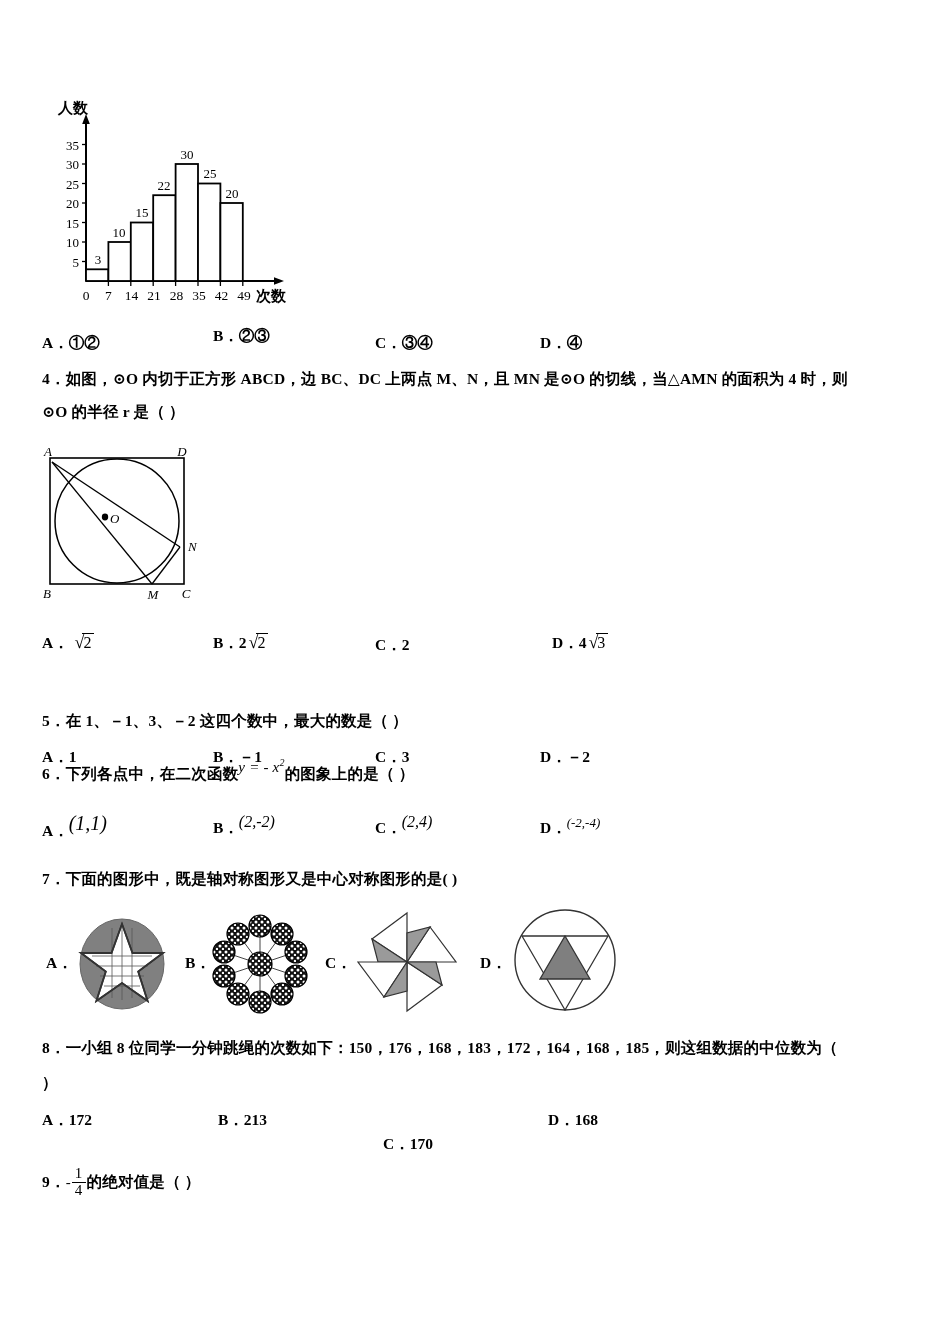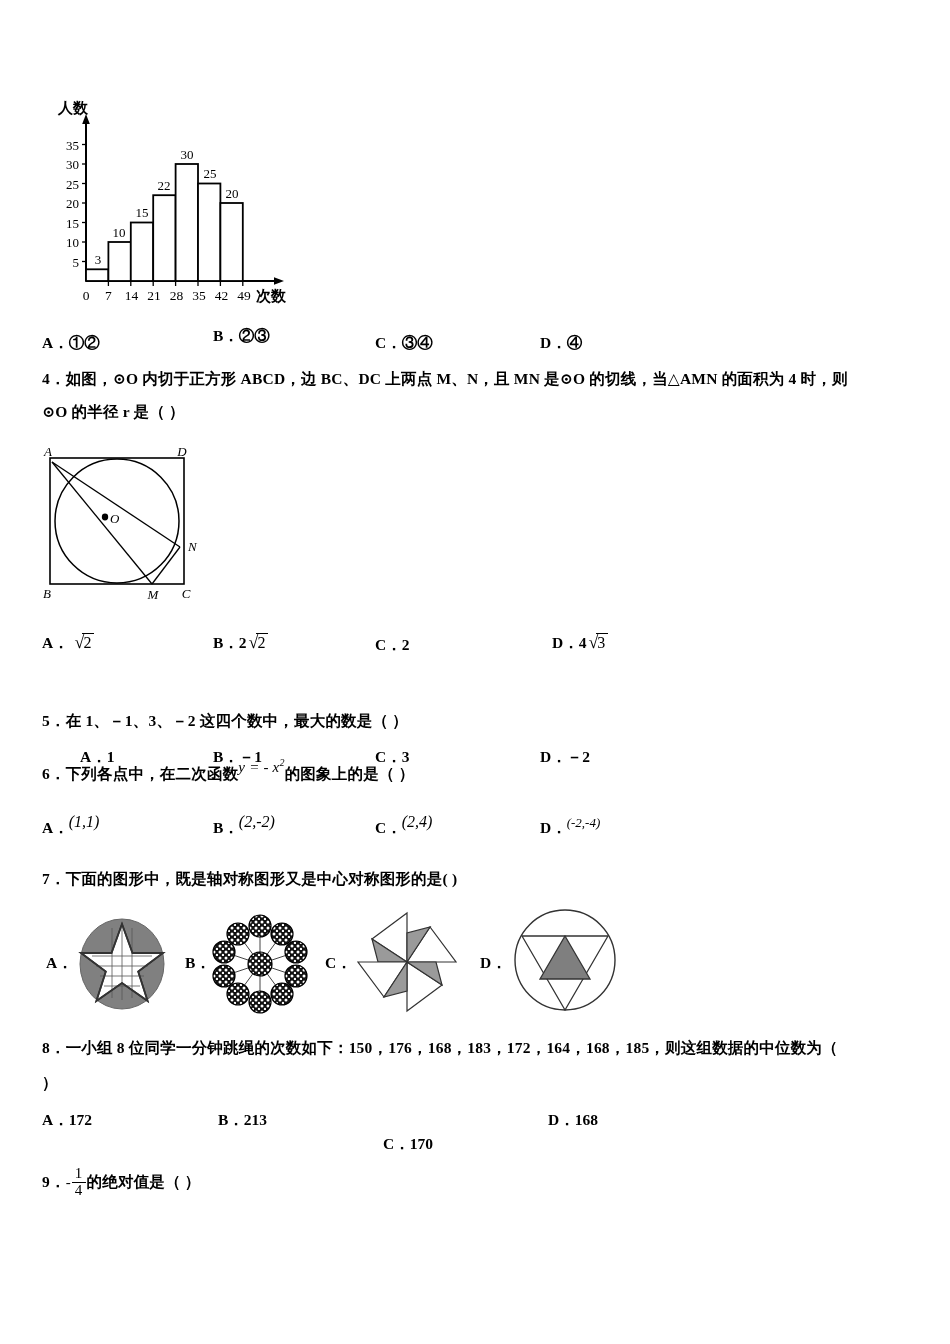--- a/index.html
+++ b/index.html
@@ -225,38 +225,38 @@
   <div class="opt" style="left:375px; top:635px;">
     <span>C．</span><span>2</span>
   </div>
   <div class="opt" style="left:540px; top:632px;margin-left:12px;">
     <span>D．</span><span>4</span><span class="sqrt"><span class="rad">√</span><span class="radicand">3</span></span>
   </div>
 
   <div class="qline" style="left:42px; top:712px;">
     <span>5．</span><span>在 1、－1、3、－2 这四个数中，最大的数是（      ）</span>
   </div>
-  <div class="opt" style="left:42px;  top:719px; margin-top:28px;margin-left:38px;">
+  <div class="opt" style="left:42px;  top:719px; margin-top:28px;">
     <span>A．</span><span>1</span>
   </div>
   <div class="opt" style="left:213px; top:719px; margin-top:28px;">
     <span>B．</span><span>－1</span>
   </div>
   <div class="opt" style="left:375px; top:719px; margin-top:28px;">
     <span>C．</span><span>3</span>
   </div>
   <div class="opt" style="left:540px; top:719px; margin-top:28px;">
     <span>D．</span><span>－2</span>
   </div>
 
   <div class="qline" style="left:42px; top:764px;">
     <span>6．</span><span>下列各点中，在二次函数</span><span class="ital" style="position:relative; top:-7px; font-size:15px;"><span>y = - x</span><span class="sup">2</span></span><span>的图象上的是（  ）</span>
   </div>
   <div class="opt" style="left:42px;  top:818px;">
-    <span>A．</span><span class="ital" style="position:relative; top:-6px; font-size:16px;">(1,1)</span>
+    <span>A．</span><span class="ital" style="position:relative; top:-6px; font-size:20px;">(1,1)</span>
   </div>
   <div class="opt" style="left:213px; top:818px;">
     <span>B．</span><span class="ital" style="position:relative; top:-6px; font-size:16px;">(2,-2)</span>
   </div>
   <div class="opt" style="left:375px; top:818px;">
     <span>C．</span><span class="ital" style="position:relative; top:-6px; font-size:16px;">(2,4)</span>
   </div>
   <div class="opt" style="left:540px; top:818px;">
     <span>D．</span><span class="ital" style="position:relative; top:-6px; font-size:13px;">(-2,-4)</span>
   </div>

